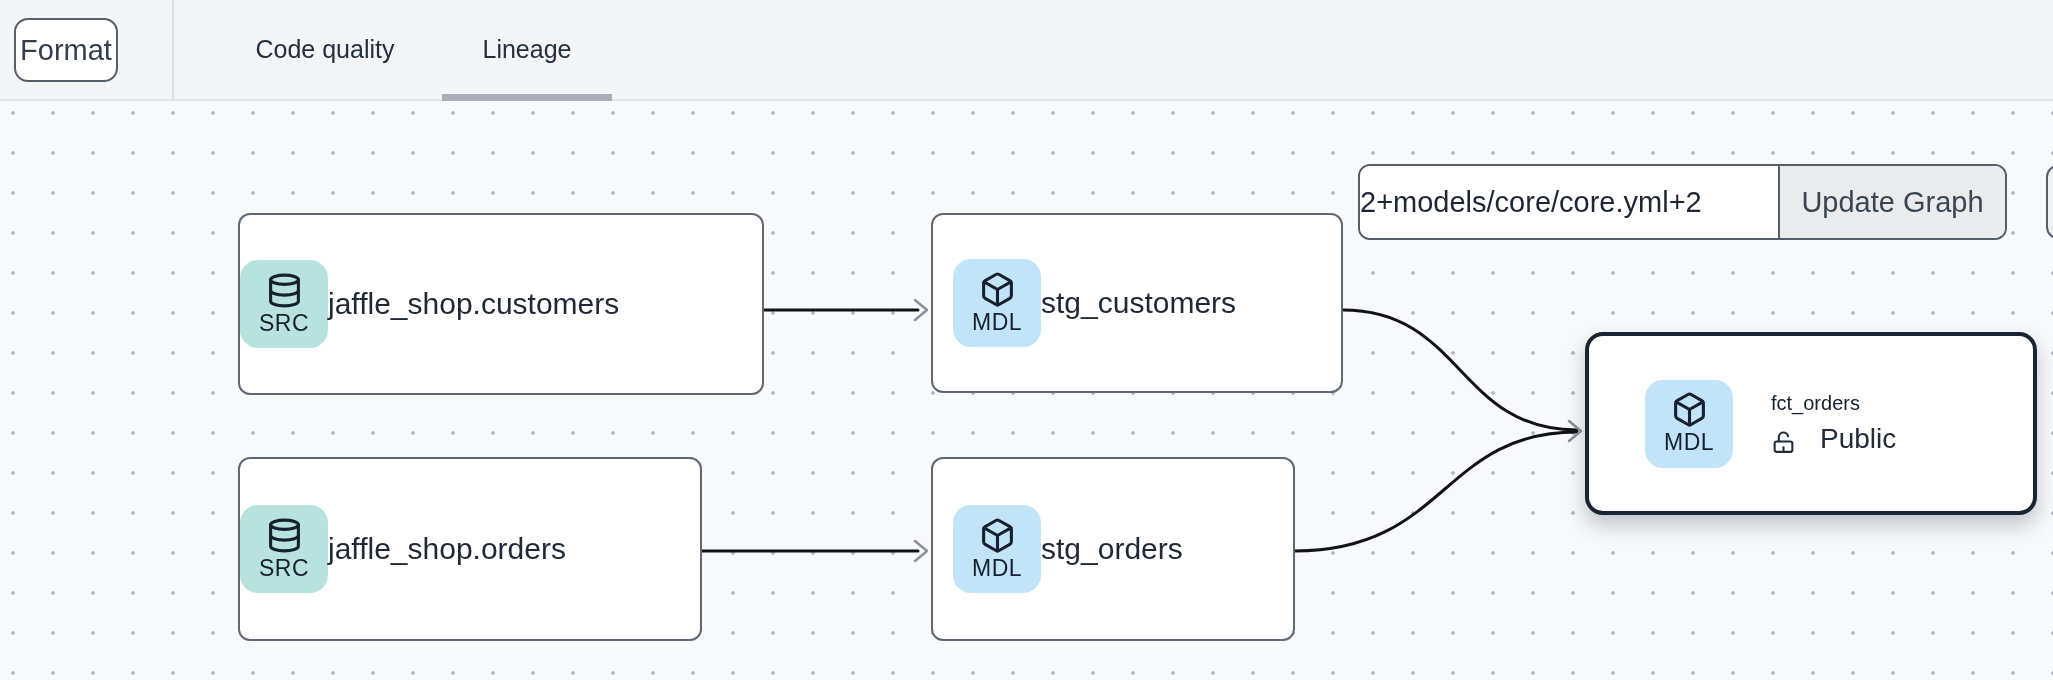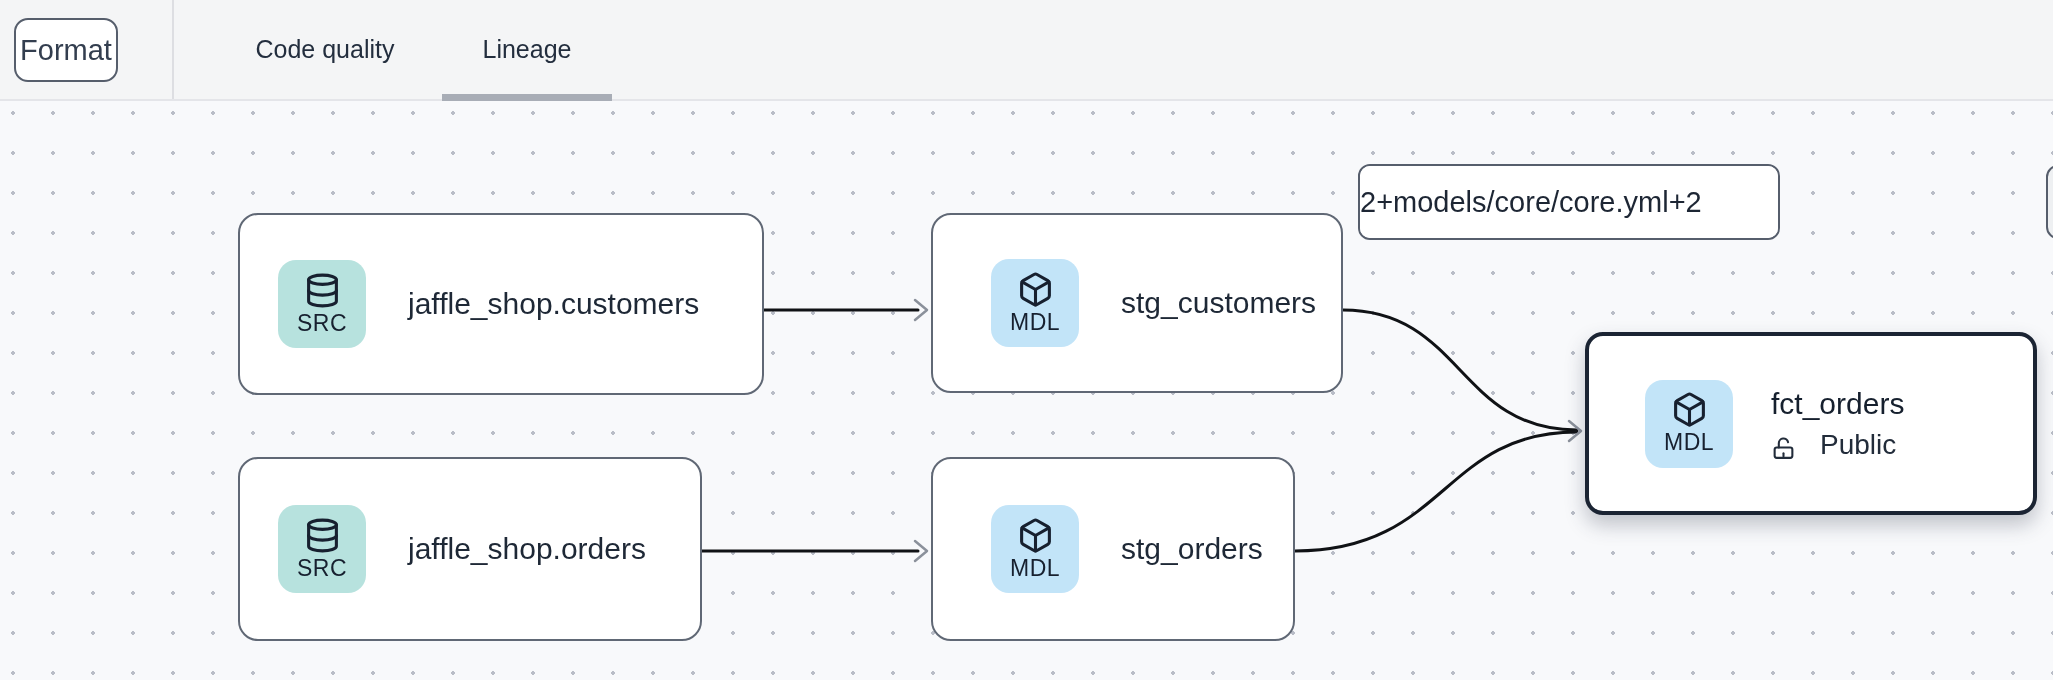--- a/index.html
+++ b/index.html
@@ -34,22 +34,22 @@
   .canvas {
     position:absolute; left:0; top:101px; width:2053px; height:579px;
     background-image: radial-gradient(circle, #b9bdc7 1.7px, rgba(185,189,199,0) 1.9px);
     background-size:40px 40px;
     background-position:-7px -8px;
   }
   .edge-layer { position:absolute; left:0; top:0; width:2053px; height:680px; pointer-events:none; }
   
   .node {
     position:absolute; background:#ffffff;
-    border:2px solid #606875; border-radius:20px;
-    display:flex; align-items:center; padding-left:38px; gap:42px;
+    border:2px solid #606875; border-radius:12px;
+    display:flex; align-items:center; 
     cursor:pointer;
   }
   .node-jsc { left:238px;  top:213px; width:526px; height:182px; }
   .node-stc { left:931px;  top:213px; width:412px; height:180px; }
   .node-jso { left:238px;  top:457px; width:464px; height:184px; }
   .node-sto { left:931px;  top:457px; width:364px; height:184px; }
   .node-fct {
     left:1585px; top:332px; width:452px; height:183px;
     border:4px solid #1b2433; border-radius:18px;
     box-shadow:0 10px 20px rgba(45,55,75,.28);
@@ -58,21 +58,21 @@
   .iconbox {
     width:88px; height:88px; border-radius:18px; flex:none;
     display:flex; flex-direction:column; align-items:center; justify-content:center;
   }
   .iconbox.src { background:#b7e2de; }
   .iconbox.mdl { background:#c2e4f8;margin-left:20px; }
   .iconbox svg { width:37px; height:37px; }
   .iconbox .badge { font-size:23px; color:#17202f; letter-spacing:.5px; margin-top:1px; }
   .node-label { font-size:30px; color:#1e2836; white-space:nowrap; }
   .node-text  { display:flex; flex-direction:column; gap:8px; }
-  .node-title { font-size:30px; color:#16202e; white-space:nowrap; }
+  .node-title { font-size:20px; color:#16202e; white-space:nowrap; }
   .access-row { display:flex; align-items:flex-end; gap:24px; font-size:28px; color:#222c3a; }
   .access-row svg { width:25px; height:25px; }
   
   .graph-input-group {
     position:absolute; left:1358px; top:164px; height:76px;
     display:flex; background:#ffffff;
     border:2px solid #565e6c; border-radius:12px; overflow:hidden;
   }
   .graph-input {
     width:418px; display:flex; align-items:center; 
@@ -183,17 +183,18 @@
           <path d="M7.5 11V7a4.5 4.5 0 0 1 8.9-1"></path>
           <path d="M12 16.5v3"></path>
         </svg>
         <span>Public</span>
       </div>
     </div>
   </div>
 
   <div class="graph-input-group">
     <input class="graph-input" type="text" value="2+models/core/core.yml+2" style="">
+    <div class="update-btn">Update Graph</div>
   </div>
 
   <div class="cutoff-btn"></div>
 
 </div>
 
 </body></html>

